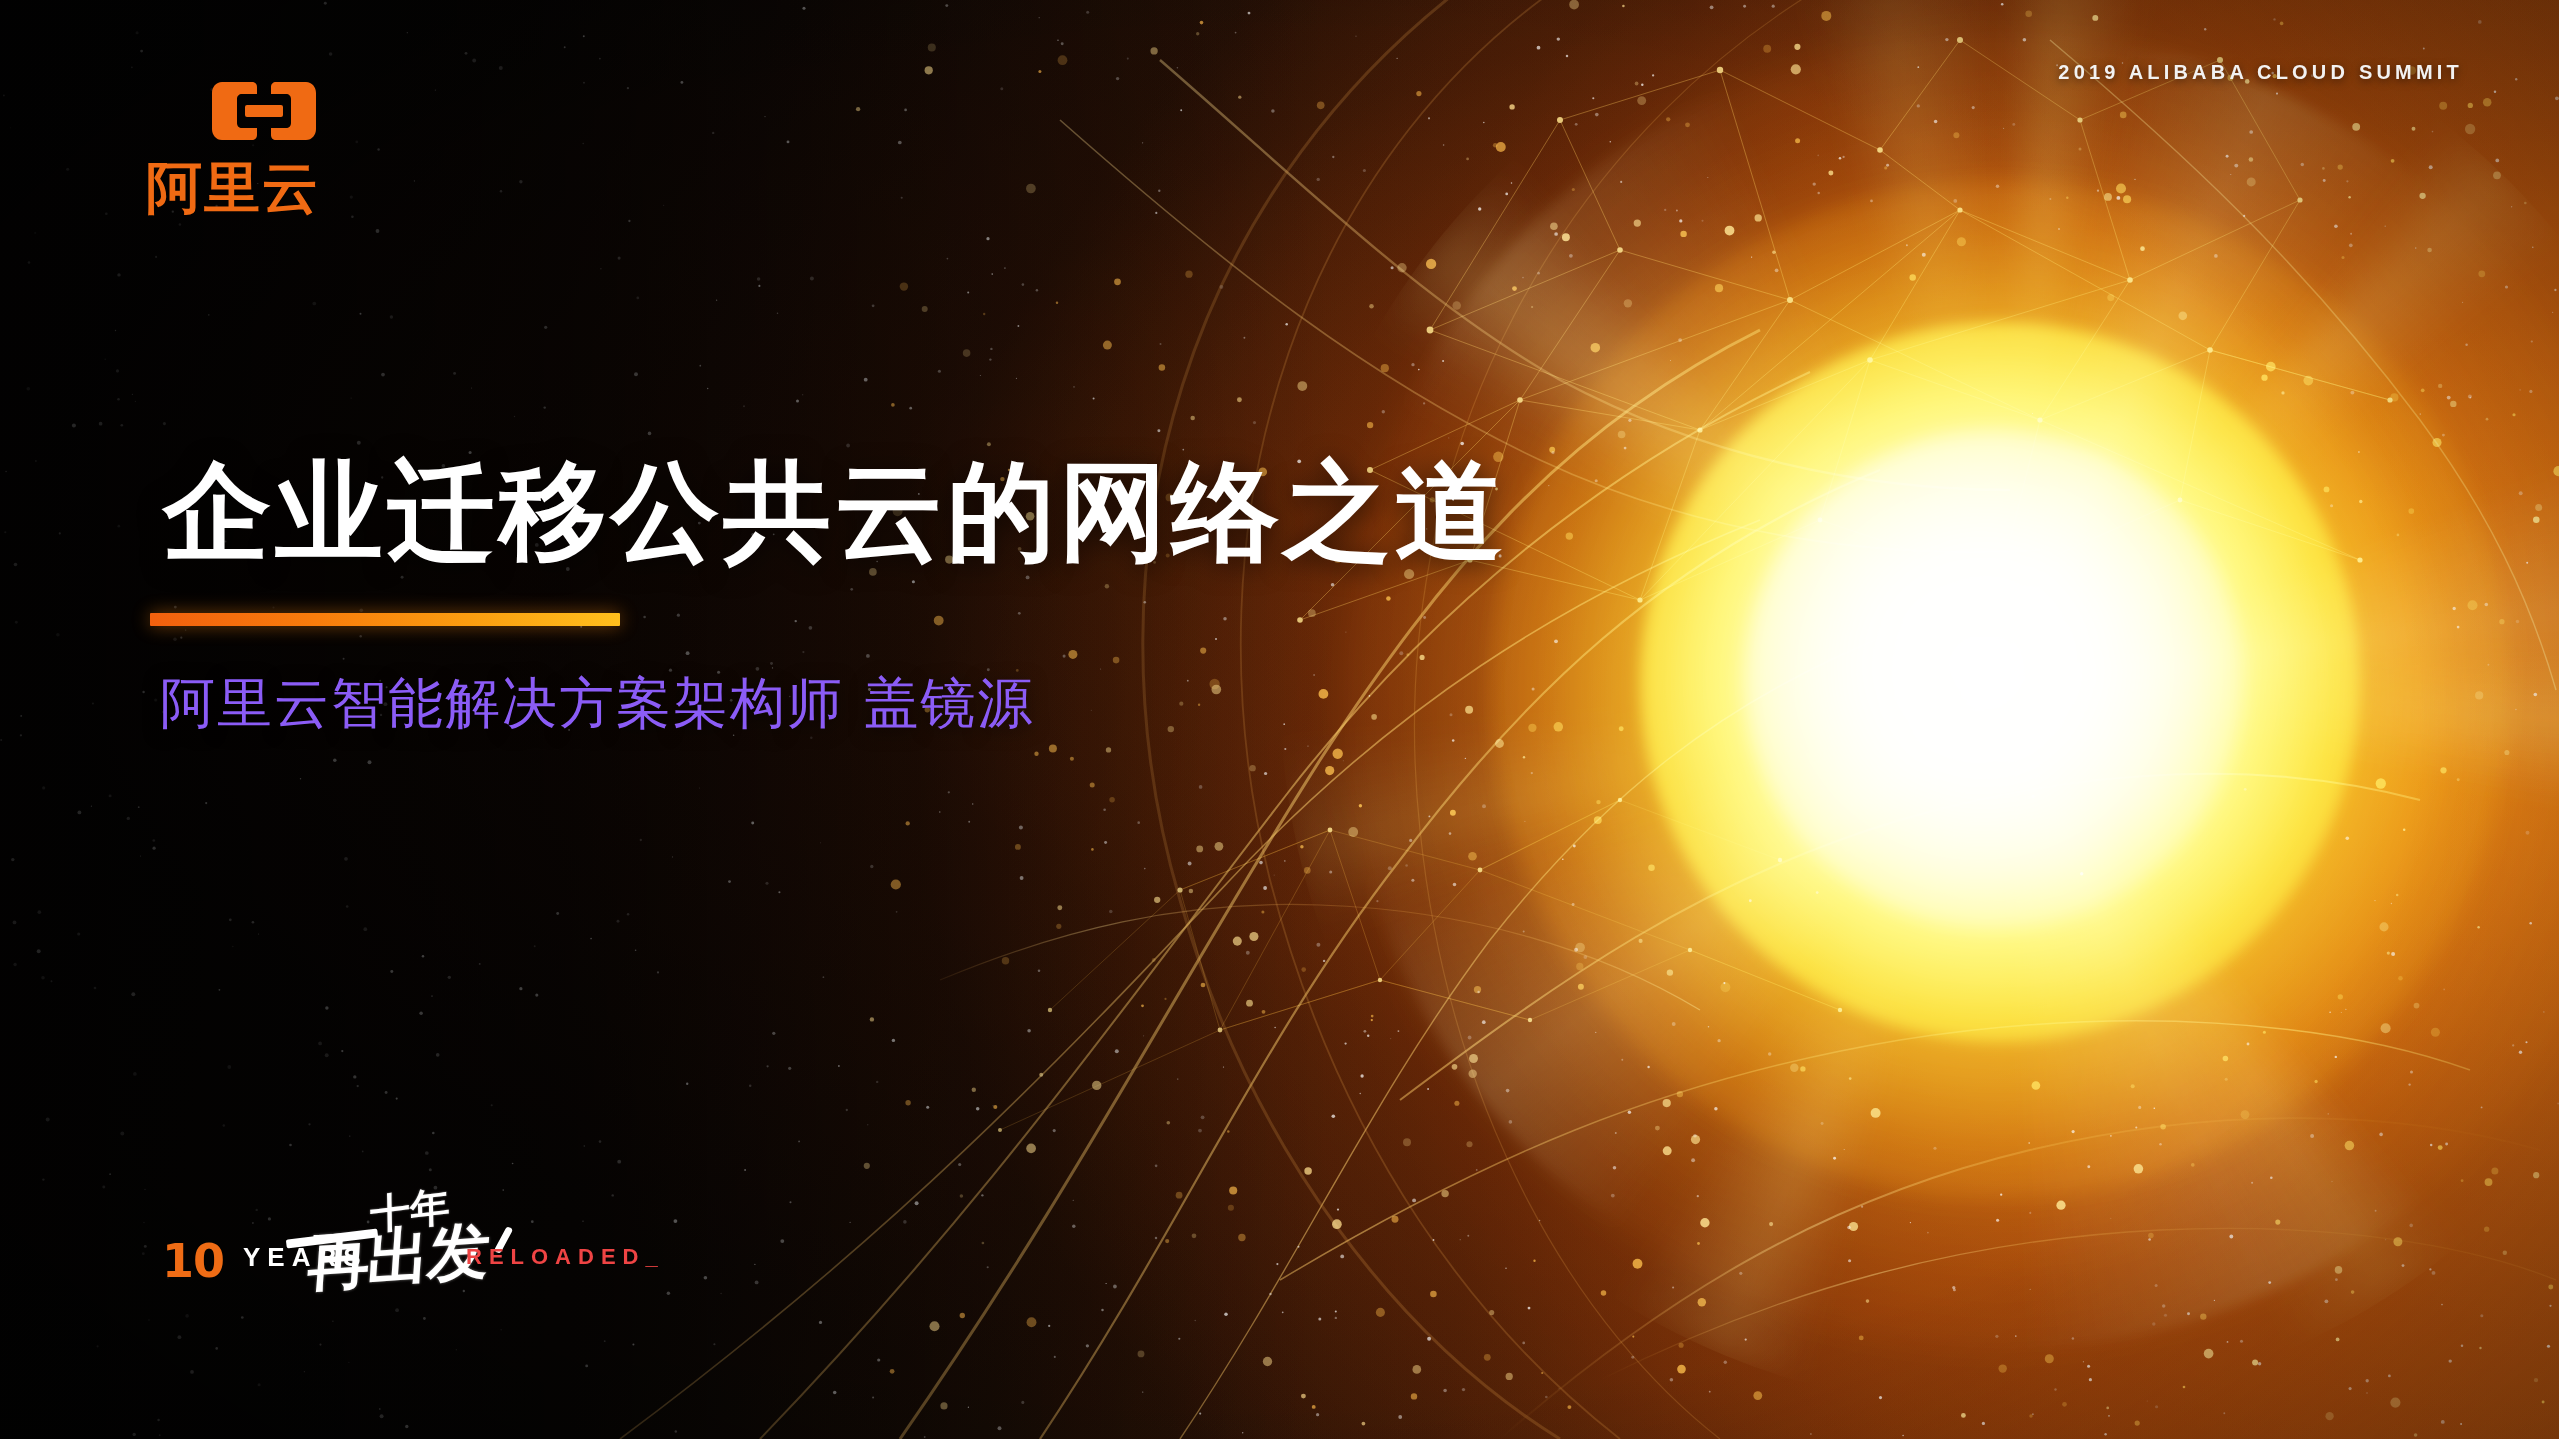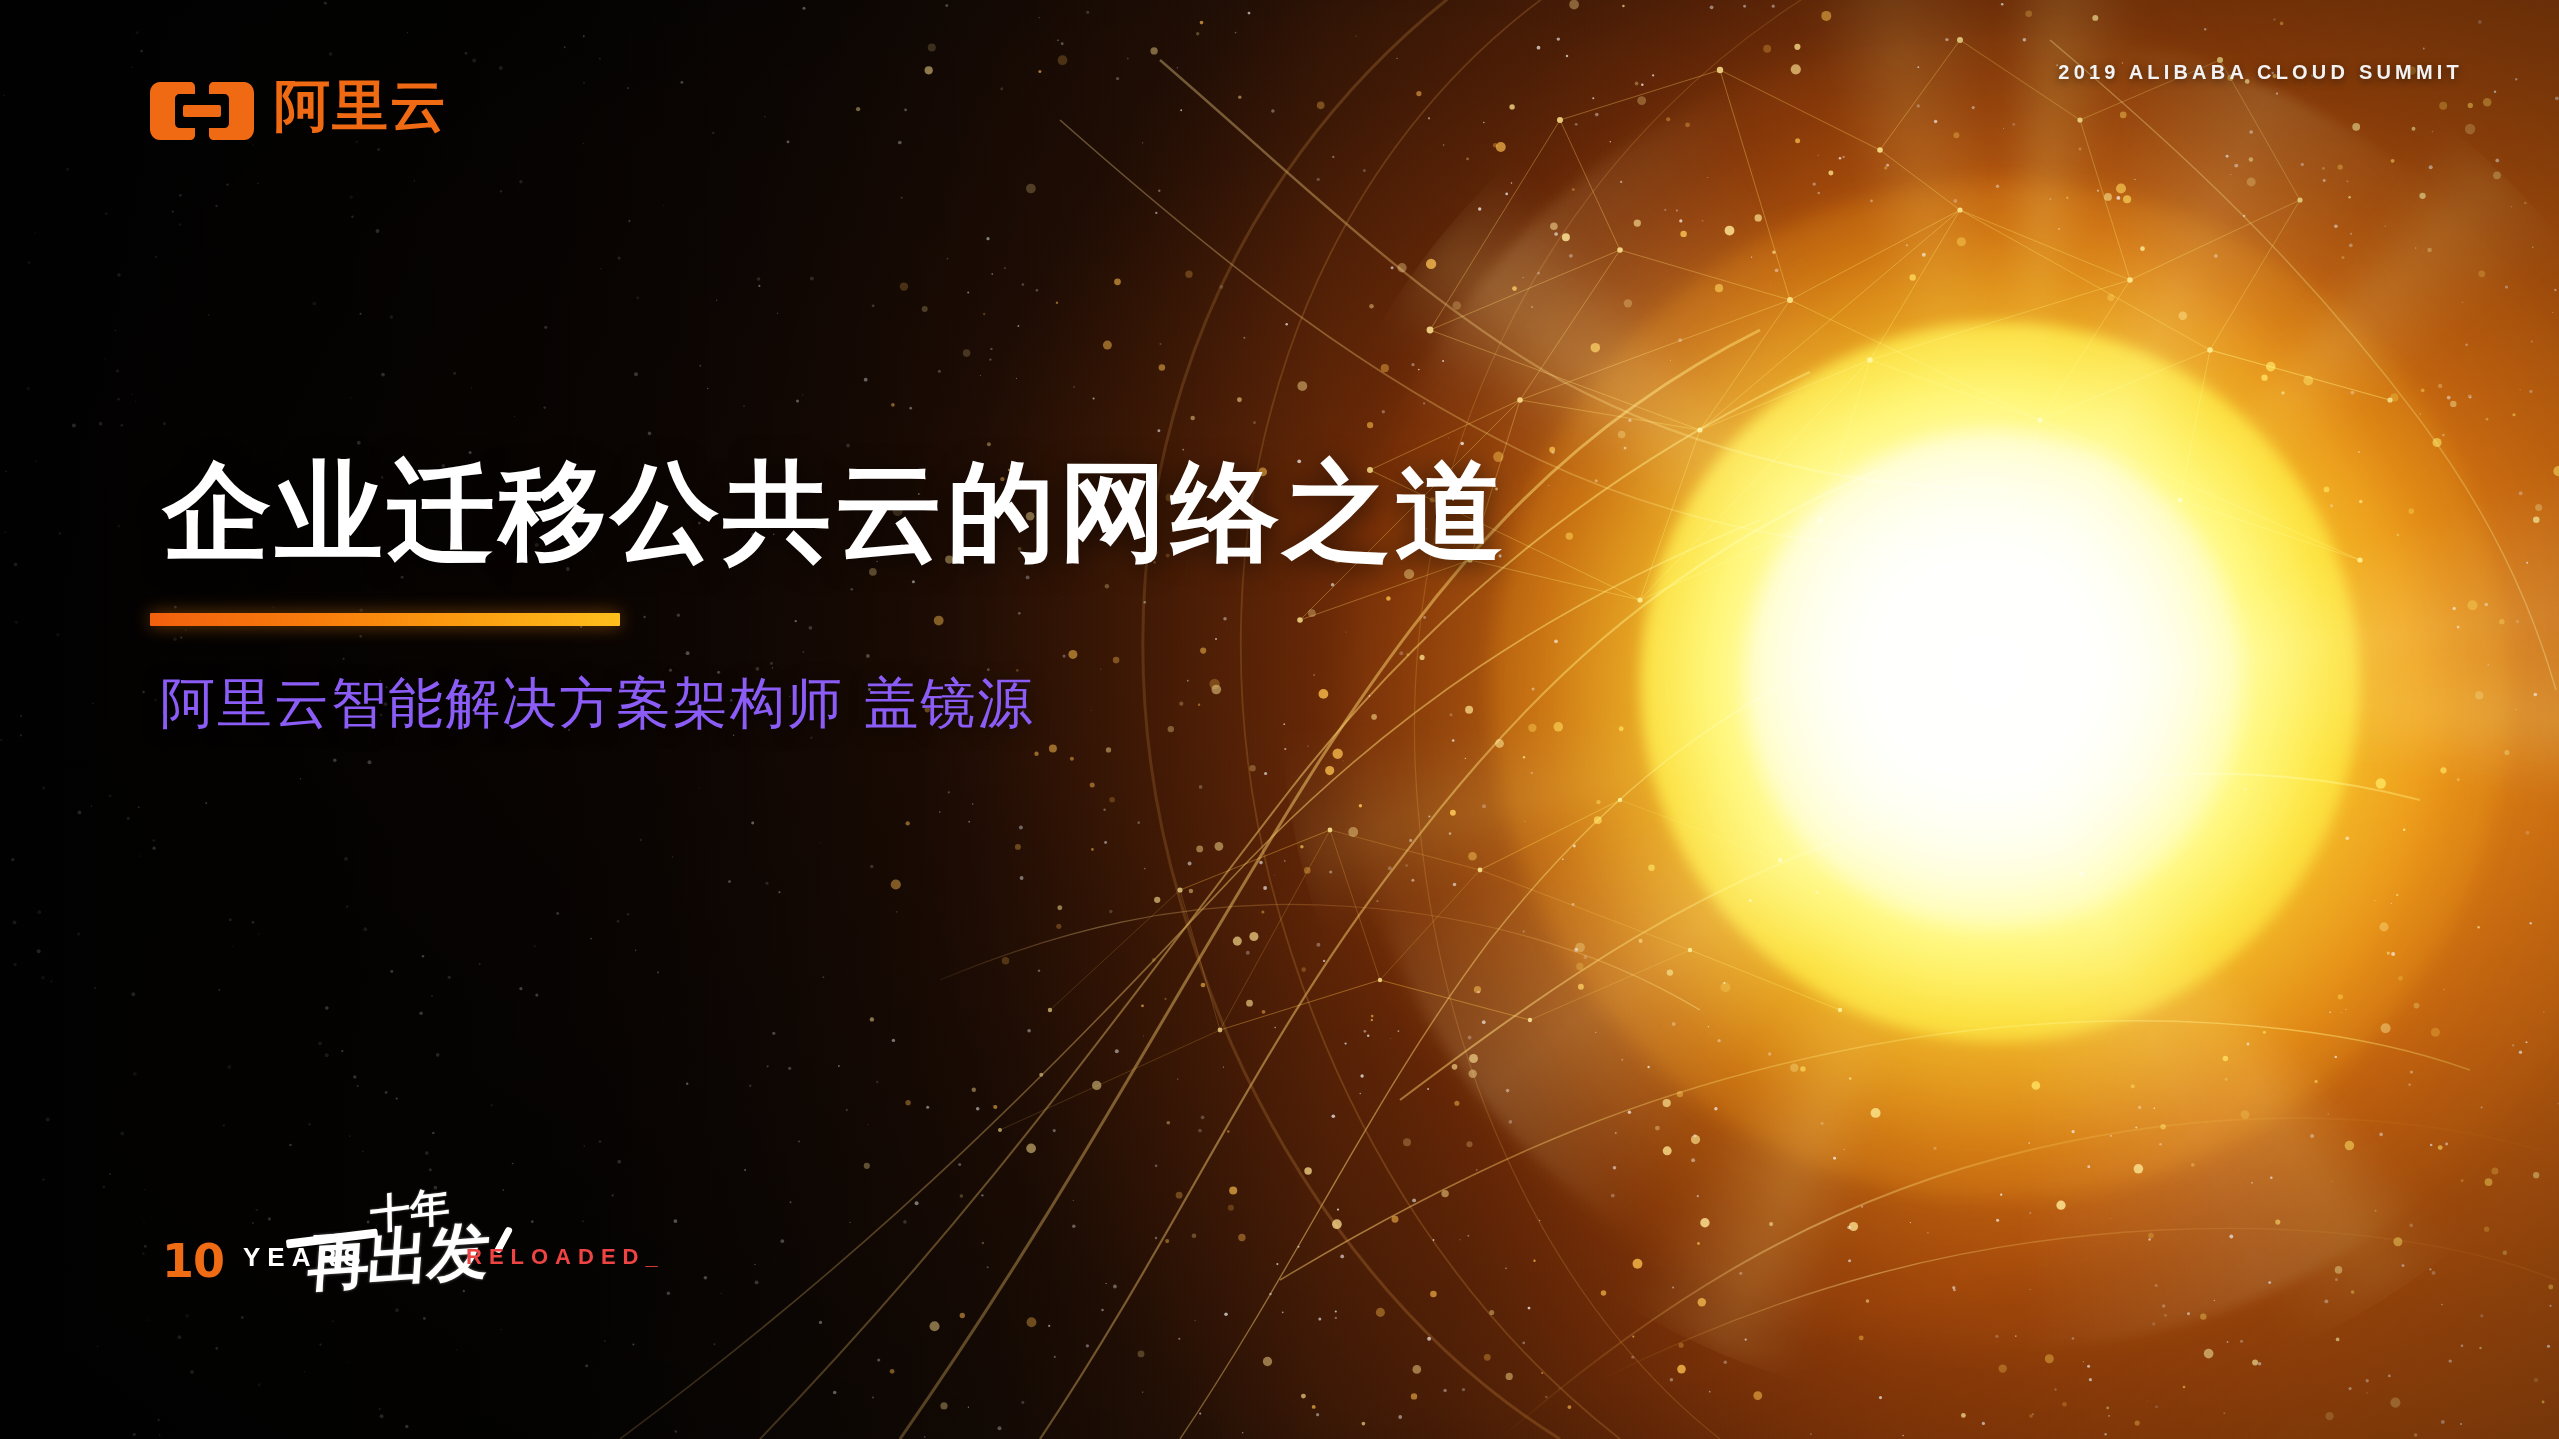--- a/index.html
+++ b/index.html
@@ -99,21 +99,21 @@
   }
   
   #left-shade{
     background:linear-gradient(90deg, rgba(0,0,0,0.78) 0%, rgba(0,0,0,0.62) 22%, rgba(0,0,0,0.28) 38%, rgba(0,0,0,0) 52%);
   }
 
   
   #content{position:absolute;inset:0;}
 
   
-  #logo{position:absolute;left:146px;top:78px;display:flex;align-items:flex-start;gap:16px;}
+  #logo{position:absolute;left:146px;top:78px;display:flex;align-items:flex-end;gap:16px;flex-direction:column;}
   #logo .mark{width:112px;height:66px;display:block;}
   #logo .wordmark{
     color:#f06a13;font-size:56px;font-weight:700;letter-spacing:2px;line-height:1;
     font-family:"DejaVu Sans","Liberation Sans",sans-serif;
   }
 
   
   #summit{position:absolute;right:96px;top:52px;text-align:right;}
   #summit .cn{
     color:#ffffff;font-size:34px;font-weight:700;letter-spacing:2px;line-height:1.25;

